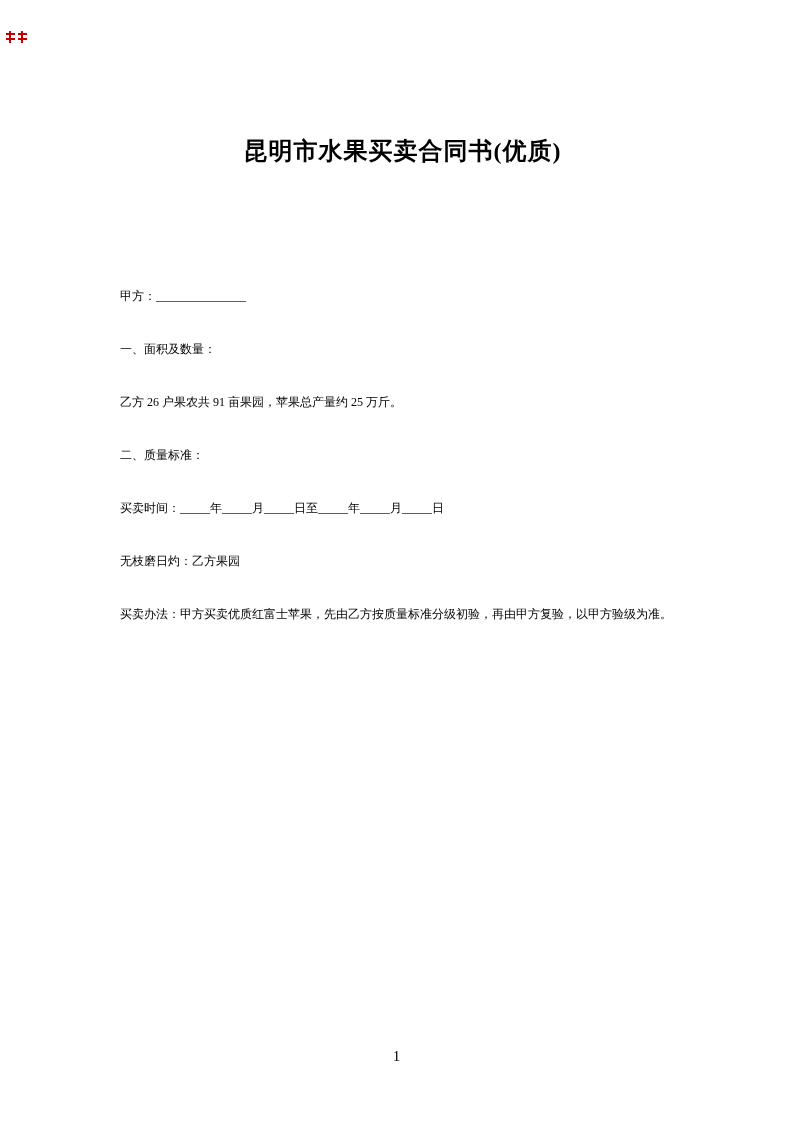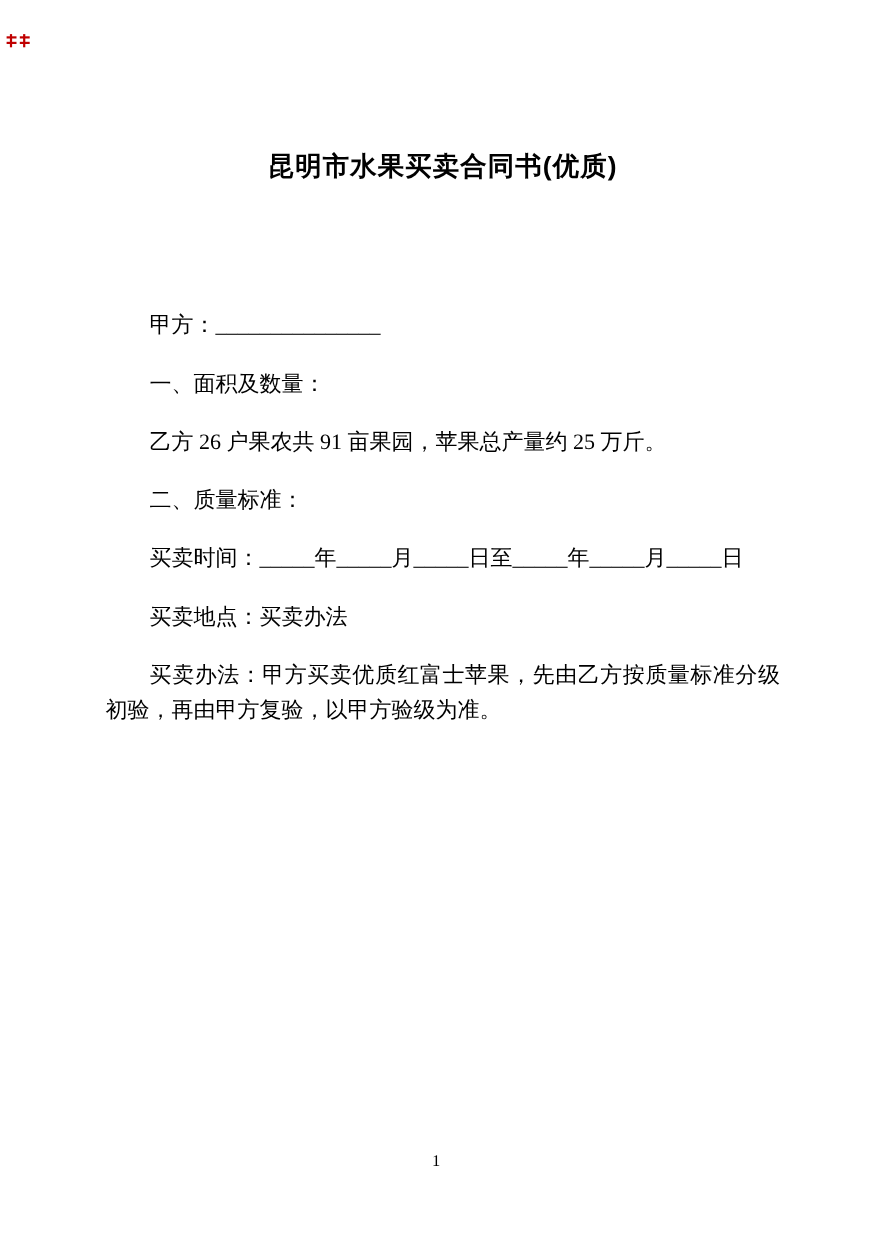--- a/index.html
+++ b/index.html
@@ -13,30 +13,30 @@
     height: 1122px;
     background: #ffffff;
     overflow: hidden;
     font-family: "Liberation Serif", "DejaVu Serif", serif;
     color: #000000;
   }
   .content {
     padding: 135px 84px 0 96px;
   }
   .doc-title {
-    font-family: Liberation Sans, sans-serif;
+    font-family: Liberation Serif, serif;
     font-size: 24px;
     font-weight: 700;
     text-align: center;
     margin: 0 0 112px 0;
     line-height: 33px;
     letter-spacing: 1px;
   }
   .para {
-    font-size: 20px;
+    font-size: 12px;
     line-height: 32px;
     margin: 0 0 21px 0;
     text-indent: 2em;
     text-align: justify;
     word-break: break-all;
   }
   .page-number {
     position: absolute;
     left: 0;
     right: 0;
@@ -88,21 +88,21 @@
     <p class="para">一、面积及数量：</p>
 
     <p class="para">乙方 26 户果农共 91 亩果园，苹果总产量约 25 万斤。</p>
 
     <p class="para">二、质量标准：</p>
 
 
 
     <p class="para">买卖时间：_____年_____月_____日至_____年_____月_____日</p>
 
-    <p class="para">买卖地点：买卖办法</p>
+    <p class="para">无枝磨日灼：乙方果园</p>
 
     <p class="para">买卖办法：甲方买卖优质红富士苹果，先由乙方按质量标准分级初验，再由甲方复验，以甲方验级为准。</p>
 
 
   </div>
 
   <div class="page-number">1</div>
 
 </div>
 

